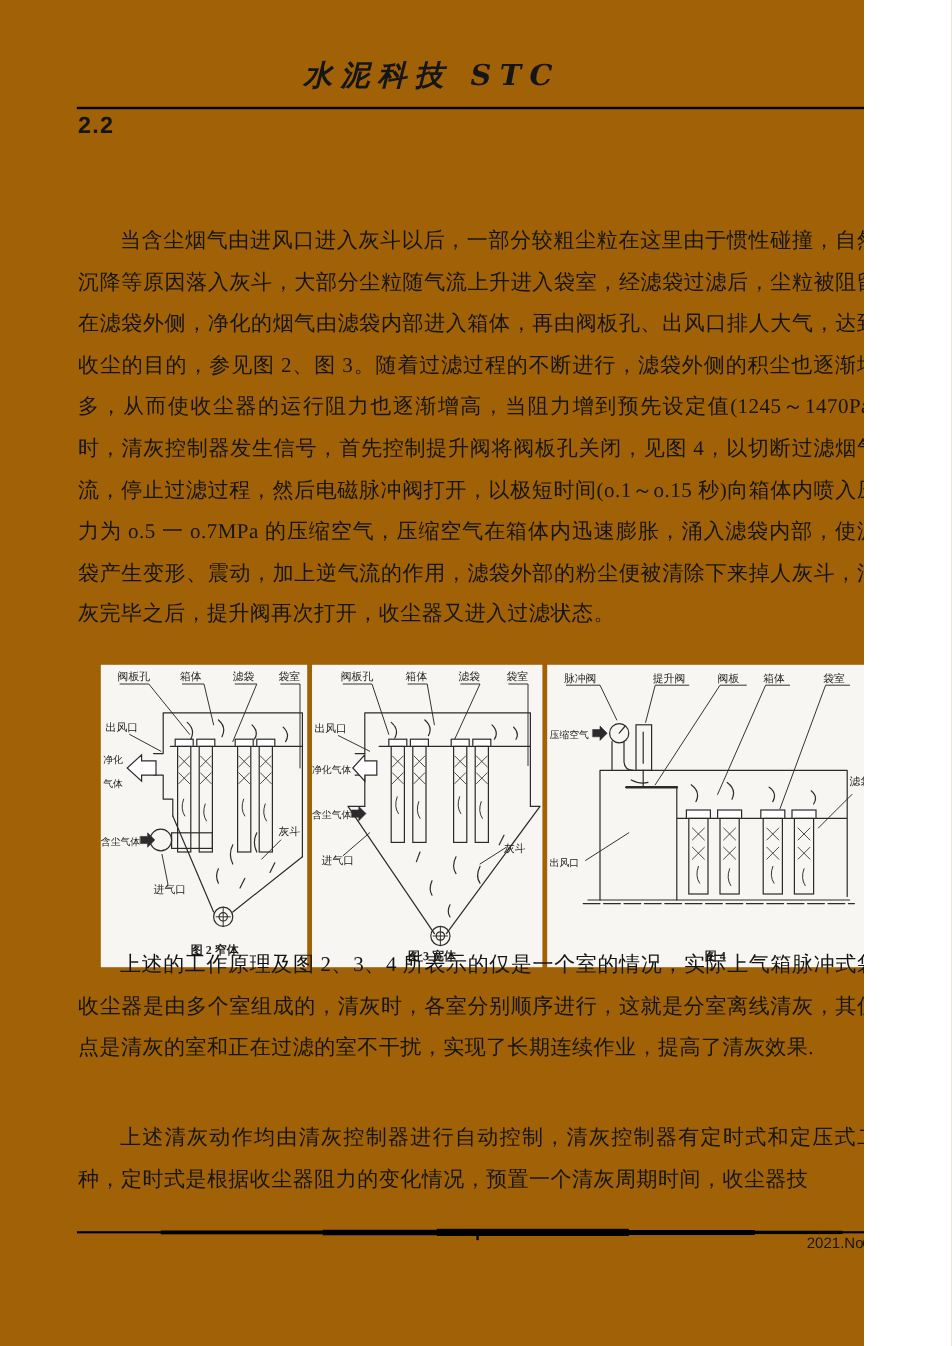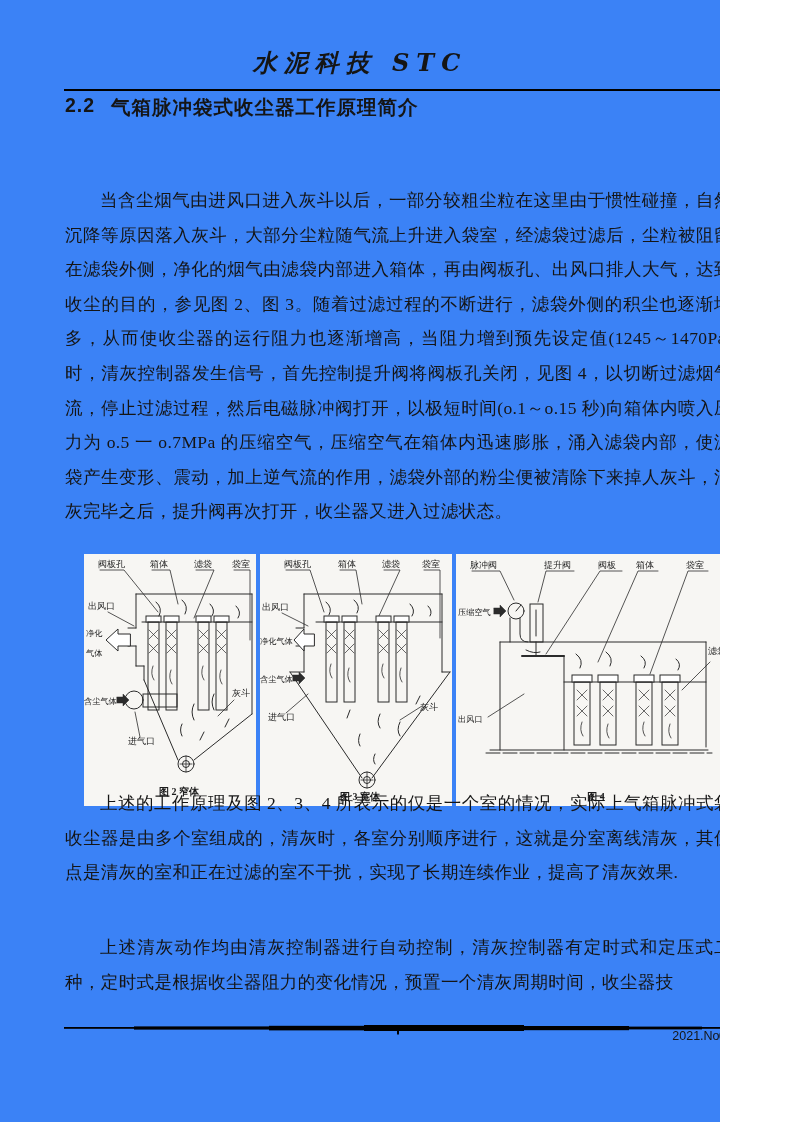--- a/index.html
+++ b/index.html
@@ -1,17 +1,17 @@
 <!DOCTYPE html>
 <html><head>
 <meta charset="utf-8">
 <style>
   html,body { margin:0; padding:0; background:#ffffff; }
   .page {
-    position:relative; width:720px; height:1122px; background:#3b82f6;
+    position:relative; width:720px; height:1122px; background:#a16207;
     font-family:"Liberation Serif", serif; color:#151515; overflow:hidden;
   }
   .journal-title {
     position:absolute; top:47px; left:0; width:100%; text-align:center;
     font-size:24px; font-style:italic; font-weight:700; letter-spacing:7px;
     font-family:"DejaVu Serif", serif;
   }
   .header-rule { position:absolute; top:89px; left:64px; width:669px; height:2px; background:#000; }
   .section-heading {
     position:absolute; top:94px; left:65px;
@@ -55,21 +55,20 @@
 </head>
 <body>
 
 <div class="page">
 
   <div class="journal-title">水泥科技 STC</div>
   <div class="header-rule"></div>
 
   <div class="section-heading">
     <span>2.2</span>
-    <span>气箱脉冲袋式收尘器工作原理简介</span>
   </div>
 
   <p class="para p1">当含尘烟气由进风口进入灰斗以后，一部分较粗尘粒在这里由于惯性碰撞，自然沉降等原因落入灰斗，大部分尘粒随气流上升进入袋室，经滤袋过滤后，尘粒被阻留在滤袋外侧，净化的烟气由滤袋内部进入箱体，再由阀板孔、出风口排人大气，达到收尘的目的，参见图 2、图 3。随着过滤过程的不断进行，滤袋外侧的积尘也逐渐增多，从而使收尘器的运行阻力也逐渐增高，当阻力增到预先设定值(1245～1470Pa)时，清灰控制器发生信号，首先控制提升阀将阀板孔关闭，见图 4，以切断过滤烟气流，停止过滤过程，然后电磁脉冲阀打开，以极短时间(o.1～o.15 秒)向箱体内喷入压力为 o.5 一 o.7MPa 的压缩空气，压缩空气在箱体内迅速膨胀，涌入滤袋内部，使滤袋产生变形、震动，加上逆气流的作用，滤袋外部的粉尘便被清除下来掉人灰斗，清灰完毕之后，提升阀再次打开，收尘器又进入过滤状态。</p>
 
   <div class="figures-row">
 
     <svg class="fig" width="172" height="252" viewBox="0 0 172 252">
       <g>
         <text x="14" y="13">阀板孔</text>
         <path class="leader" d="M16,16 H40 L74,58"></path>

